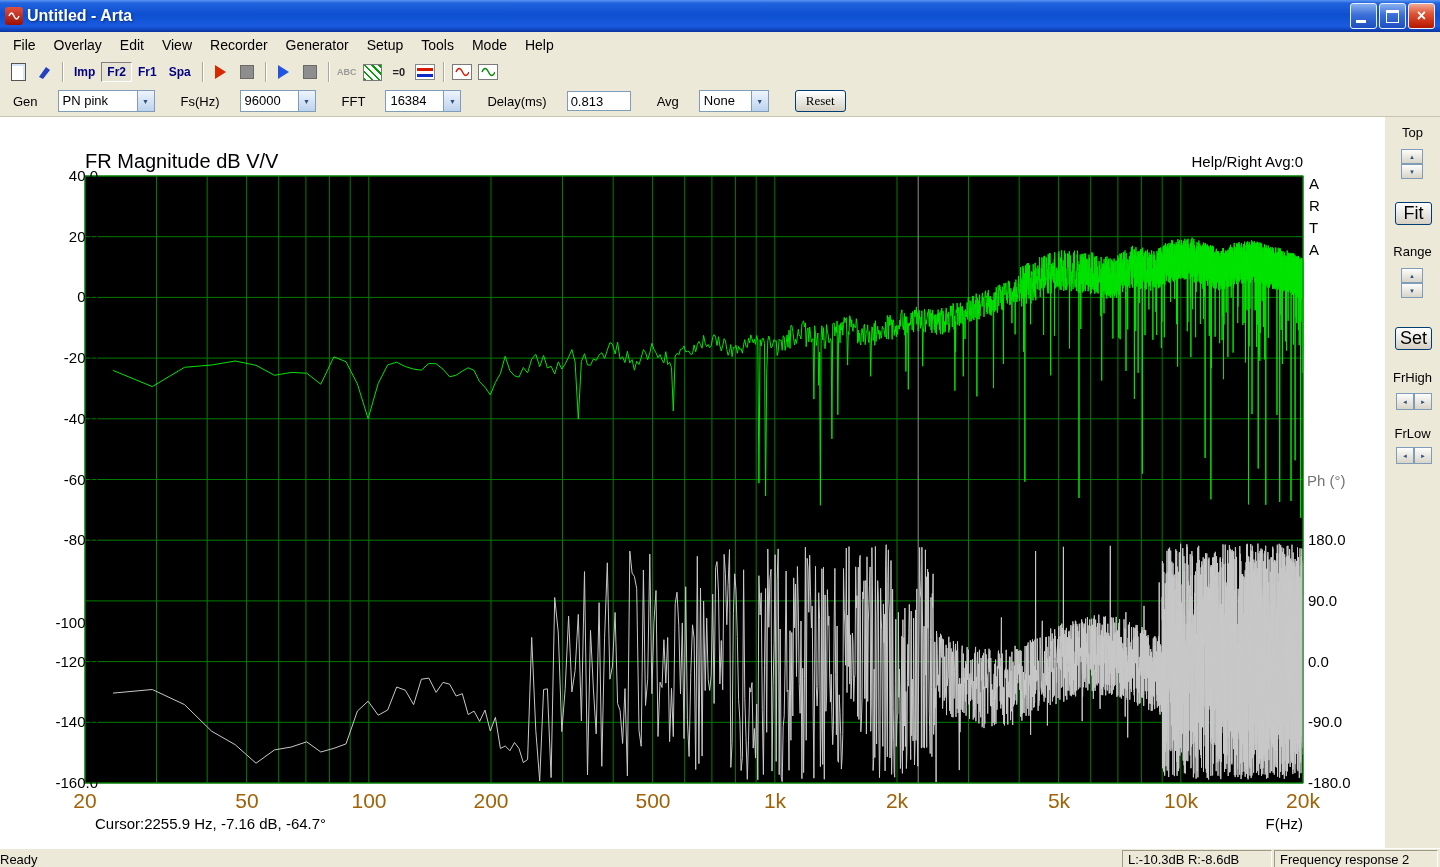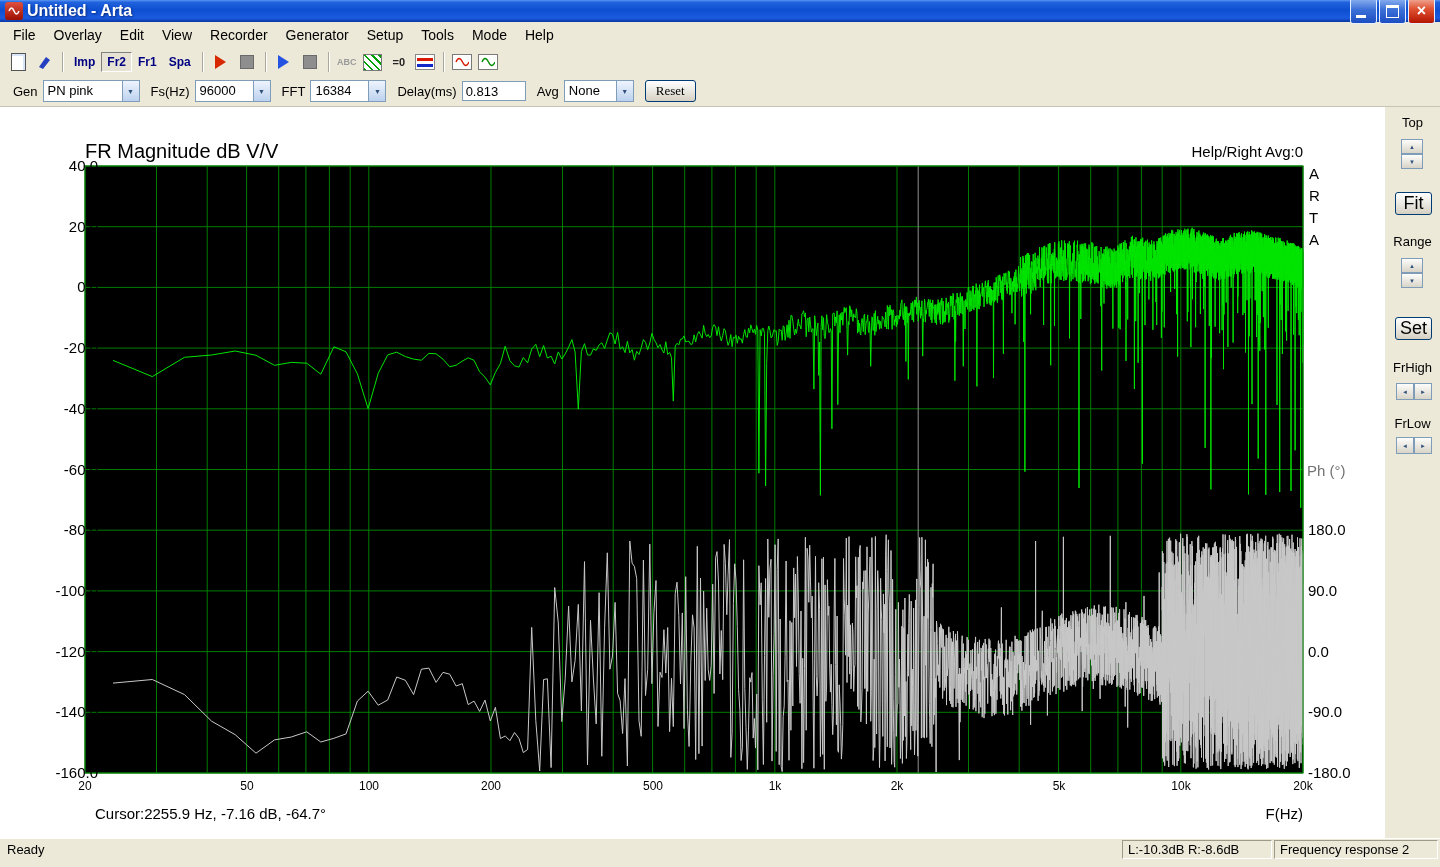--- a/index.html
+++ b/index.html
@@ -1,18 +1,18 @@
 <!DOCTYPE html>
 <html><head>
 <meta charset="utf-8">
 <style>
   html,body{margin:0;padding:0;}
   .app{position:relative;width:1440px;height:867px;background:#ECE9D8;font-family:"Liberation Sans",sans-serif;overflow:hidden;-webkit-font-smoothing:antialiased;}
   
-  .titlebar{height:22px;background:linear-gradient(180deg,#5a96f2 0%,#2162dd 10%,#0d4fd0 45%,#1a5be0 82%,#0a35a0 100%);display:flex;align-items:center;padding:0 5px;}
+  .titlebar{height:16px;background:linear-gradient(180deg,#5a96f2 0%,#2162dd 10%,#0d4fd0 45%,#1a5be0 82%,#0a35a0 100%);display:flex;align-items:center;padding:8px 5px;}
   .app-icon{width:18px;height:18px;border-radius:3px;background:linear-gradient(180deg,#e05040,#9c0f00);display:flex;align-items:center;justify-content:center;margin-right:4px;}
   .title-text{color:#fff;font-weight:bold;font-size:16px;flex:1;text-shadow:1px 1px 2px #0a2d80;}
   .winbtn{width:25px;height:24px;border-radius:3px;border:1px solid #e8f0ff;margin-left:2px;display:flex;align-items:center;justify-content:center;color:#fff;position:relative;cursor:default;}
   .winbtn.min,.winbtn.max{background:linear-gradient(180deg,#8ab0f0,#3b6fd8 45%,#1c4ec0);}
   .winbtn.close{background:linear-gradient(180deg,#f0a896,#e05434 40%,#b51500);font-size:16px;font-weight:bold;}
   .glyph-min{position:absolute;left:5px;bottom:5px;width:10px;height:3px;background:#fff;}
   .glyph-max{width:11px;height:9px;border:1px solid #fff;border-top:3px solid #fff;}
   
   .menubar{height:26px;display:flex;align-items:center;padding-left:4px;font-size:14px;color:#000;}
   .menu-item{padding:3px 9px;}
@@ -28,51 +28,51 @@
   .tri.blue{border-left:11px solid #2353e0;}
   .sq{width:12px;height:12px;background:#8e8e8e;border:1px solid #6a6a6a;}
   .abc{font-size:9px;font-weight:bold;color:#9a9a9a;letter-spacing:0;}
   .hatch{width:17px;height:15px;border:1px solid #7a7a7a;background:repeating-linear-gradient(45deg,#00a000 0 2px,#ffffff 2px 5px);}
   .dz{font-size:11px;font-weight:bold;color:#222;}
   .bars{width:16px;height:12px;border:1px solid #888;background:#fff;display:flex;flex-direction:column;justify-content:space-around;padding:1px;}
   .bar-red{height:3px;background:#d81800;}
   .bar-blue{height:3px;background:#1028c8;}
   .sinebox{width:18px;height:14px;border:1px solid #7a7a7a;background:#fff;display:flex;align-items:center;justify-content:center;}
   
-  .genbar{height:30px;display:flex;align-items:center;gap:5px;padding-left:7px;font-size:13px;border-bottom:1px solid #c8c4b4;}
+  .genbar{height:30px;display:flex;align-items:center;gap:20px;padding-left:7px;font-size:13px;border-bottom:1px solid #c8c4b4;}
   .glabel{margin-left:6px;}
   .combo{display:flex;align-items:stretch;border:1px solid #7f9db9;background:#fff;height:20px;}
   .combo-text{padding:2px 4px;font-size:13px;flex:1;white-space:nowrap;overflow:hidden;}
   .combo-btn{width:16px;background:linear-gradient(180deg,#eef4fd,#bcd2ee);border-left:1px solid #7f9db9;font-size:7px;color:#30507c;display:flex;align-items:center;justify-content:center;}
   .txt{width:56px;height:18px;border:1px solid #7f9db9;font-size:13px;padding:0 3px;font-family:"Liberation Sans",sans-serif;}
   .xpbtn{height:22px;border:1px solid #003c74;border-radius:3px;background:linear-gradient(180deg,#ffffff,#ecebe5 45%,#d6d0c2);font-size:13px;padding:0 10px;font-family:Liberation Serif, serif;}
   
   .main{display:flex;height:731px;}
   .chartwin{position:relative;width:1385px;height:731px;background:#fff;overflow:hidden;}
   #plot-svg{position:absolute;left:0;top:0;}
   .chart-title{position:absolute;left:85px;top:33px;font-size:20px;color:#000;}
   .corner-label{position:absolute;left:1003px;top:36px;width:300px;text-align:right;font-size:15px;color:#000;}
   #arta-logo{position:absolute;left:1309px;top:56px;font-size:15px;line-height:22px;color:#000;}
   .ph-label{position:absolute;left:1307px;top:355px;font-size:15px;color:#737373;}
   .fhz-label{position:absolute;left:1230px;top:698px;width:73px;text-align:right;font-size:15px;color:#000;}
   .cursor-label{position:absolute;left:95px;top:698px;font-size:15px;color:#000;}
   .ytick{position:absolute;left:0;width:78px;text-align:right;font-size:15px;color:#000;margin-left:20px;}
   .ptick{position:absolute;left:1308px;font-size:15px;color:#000;}
-  .xtick{position:absolute;top:672px;width:60px;text-align:center;font-size:12px;color:#000000;}
+  .xtick{position:absolute;top:672px;width:60px;text-align:center;font-size:21px;color:#a16207;}
   
   .sidepanel{position:relative;width:55px;height:731px;background:#ECE9D8;font-size:13px;color:#000;}
   .sp-label{position:absolute;width:55px;text-align:center;}
   .vspin{position:absolute;left:16px;width:22px;}
   .spin-btn{width:20px;height:13px;border:1px solid #7f9db9;background:linear-gradient(180deg,#fdfdfb,#d8d4c8);font-size:6px;color:#30507c;display:flex;align-items:center;justify-content:center;}
   .hspin{position:absolute;left:11px;display:flex;}
   .hspin .spin-btn{width:16px;height:15px;}
   .sp-btn{position:absolute;left:10px;width:35px;height:21px;border:1px solid #003c74;border-radius:3px;background:linear-gradient(180deg,#ffffff,#ecebe5 45%,#d6d0c2);font-size:18px;display:flex;align-items:center;justify-content:center;}
   
   .statusbar{height:21px;display:flex;align-items:center;background:#ECE9D8;border-top:1px solid #fff;font-size:13px;color:#000;}
-  .sb-ready{flex:1;padding-left:7px;}
+  .sb-ready{flex:1;padding-left:0;}
   .sb-cell{height:17px;border:1px solid;border-color:#9d9a88 #fff #fff #9d9a88;display:flex;align-items:center;padding:0 5px;white-space:nowrap;overflow:hidden;margin-right:2px;}
   .sb-levels{width:138px;}
   .sb-mode{width:152px;}
 </style>
 </head>
 <body>
 
 <div class="app">
 
   <div class="titlebar">
@@ -251,21 +251,21 @@
       <div class="fhz-label">F(Hz)</div>
       <div class="cursor-label">Cursor:2255.9 Hz, -7.16 dB, -64.7°</div>
       <div id="tick-layer">
           <div class="ytick" style="top:50px">40.0</div>
           <div class="ytick" style="top:111px">20.0</div>
           <div class="ytick" style="top:171px">0.0</div>
           <div class="ytick" style="top:232px">-20.0</div>
           <div class="ytick" style="top:293px">-40.0</div>
           <div class="ytick" style="top:354px">-60.0</div>
           <div class="ytick" style="top:414px">-80.0</div>
-          <div class="ytick" style="top:475px">-100.0</div>
+          <div class="ytick" style="top:497px">-100.0</div>
           <div class="ytick" style="top:536px">-120.0</div>
           <div class="ytick" style="top:596px">-140.0</div>
           <div class="ytick" style="top:657px">-160.0</div>
           <div class="ptick" style="top:414px">180.0</div>
           <div class="ptick" style="top:475px">90.0</div>
           <div class="ptick" style="top:536px">0.0</div>
           <div class="ptick" style="top:596px">-90.0</div>
           <div class="ptick" style="top:657px">-180.0</div>
           <div class="xtick" style="left:55px">20</div>
           <div class="xtick" style="left:217px">50</div>

